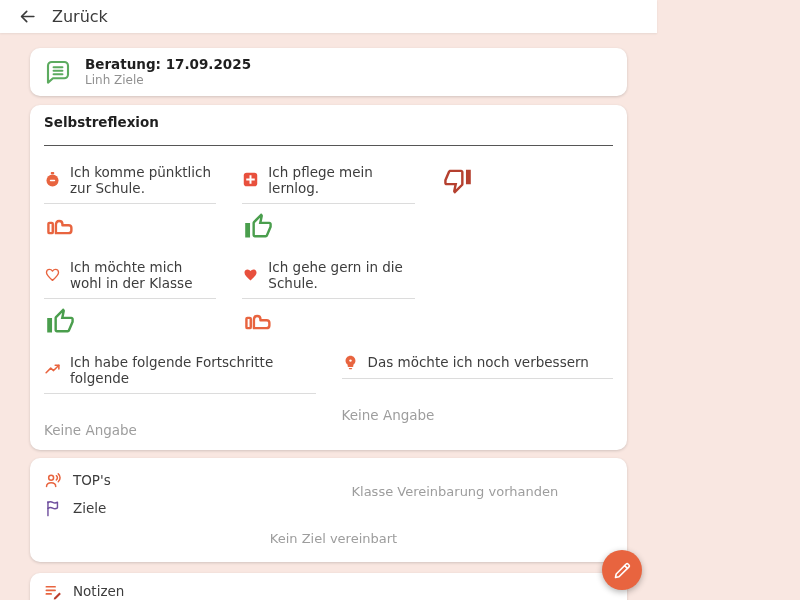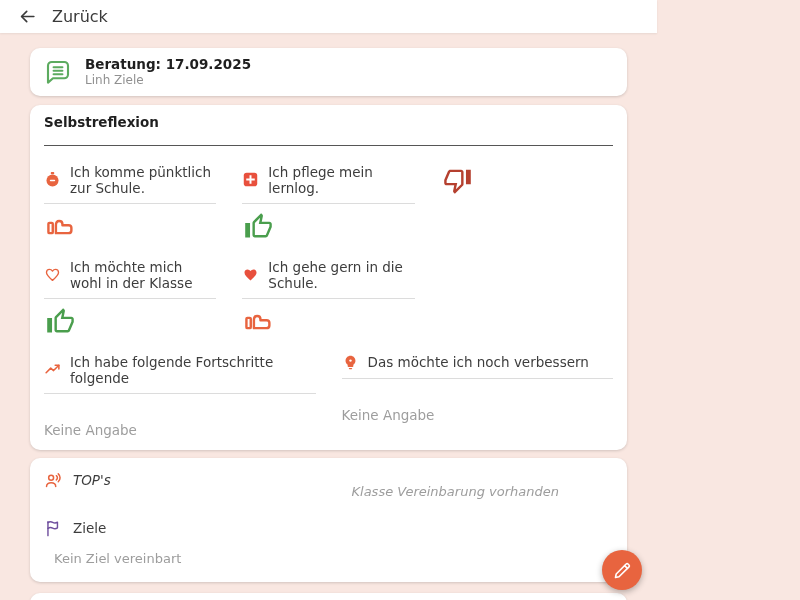--- a/index.html
+++ b/index.html
@@ -25,25 +25,25 @@
   .notes-grid{display:grid;grid-template-columns:1fr 1fr;column-gap:26px;}
   .item-label{display:flex;align-items:center;gap:9px;padding:6px 0 7px 0;border-bottom:1px solid #dcdcdc;font-size:13.5px;color:#3d3d3d;}
   .item-label svg{width:17px;height:17px;flex:0 0 auto;}
   .thumb{margin:8px 0 11px 2px;height:30px;}
   .thumb svg{width:29px;height:29px;}
   .r-up{color:#4a9e4d}.r-neutral{color:#e8643f}.r-down{color:#b5402f}
   .ic-orange{color:#e8643f}.ic-redorange{color:#e8503d}.ic-purple{color:#6f4f9e}
   .note-value{font-size:13.5px;color:#9d9d9d;margin-top:28px;min-height:18px;}
   
   .agree{padding:13px 14px 16px 14px;margin-bottom:11px;}
-  .agree-grid{display:grid;grid-template-columns:1fr 1fr;column-gap:26px;font-style:italic;}
+  .agree-grid{display:grid;grid-template-columns:1fr 1fr;column-gap:26px;}
   .entry-head{display:flex;align-items:center;gap:10px;font-size:13.5px;color:#3d3d3d;}
   .entry-head svg{width:19px;height:19px;flex:0 0 auto;}
   .entry-empty{font-size:13px;color:#9d9d9d;margin:13px 0 0 10px;}
-  .entry-goals{margin-top:20px;}
+  .entry-goals{text-align:center;}
   
   .notes{padding:9px 14px 11px 14px;}
   .notes-body{font-size:15px;color:#565656;margin-top:4px;}
   
   .fab{position:absolute;right:15px;bottom:10px;width:40px;height:40px;border-radius:50%;background:#e8643f;display:flex;align-items:center;justify-content:center;box-shadow:0 2px 6px rgba(0,0,0,.3);cursor:pointer;}
   .fab svg{width:21px;height:21px;}
 </style>
 </head>
 <body>
 

